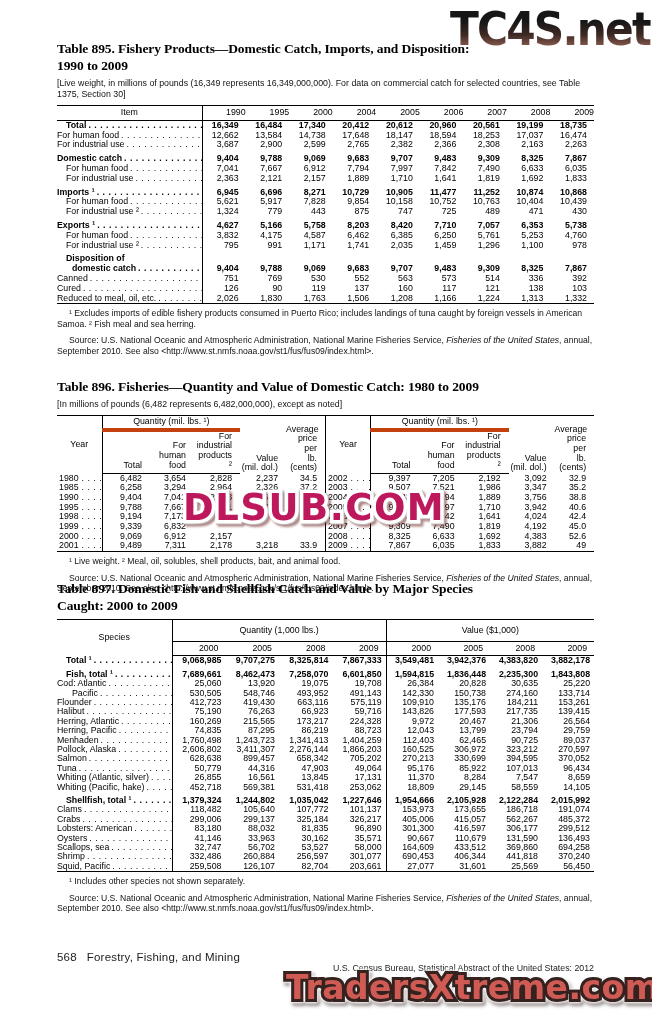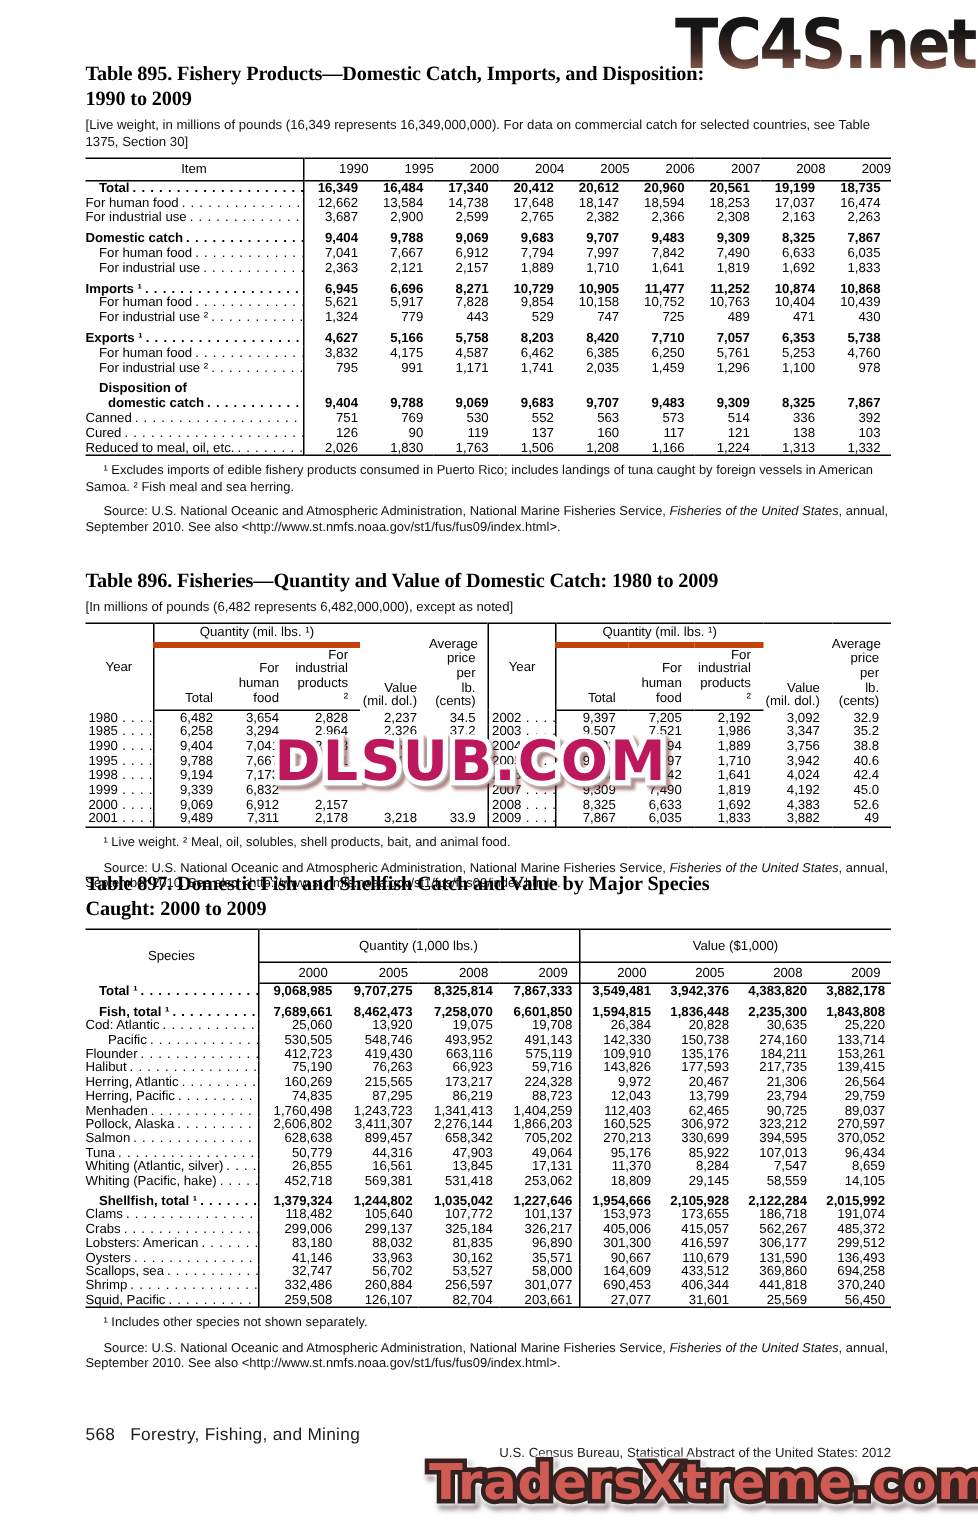--- a/index.html
+++ b/index.html
@@ -233,21 +233,21 @@
           <tr>
             <td class="vr">
               <div class="lbl ind1">
                 <span class="t">For industrial use ²</span>
                 <span class="ld"></span>
               </div>
             </td>
             <td class="num">1,324</td>
             <td class="num">779</td>
             <td class="num">443</td>
-            <td class="num">529</td>
+            <td class="num">875</td>
             <td class="num">747</td>
             <td class="num">725</td>
             <td class="num">489</td>
             <td class="num">471</td>
             <td class="num">430</td>
           </tr>
           <tr class="gap">
             <td class="vr b">
               <div class="lbl">
                 <span class="t">Exports ¹</span>

